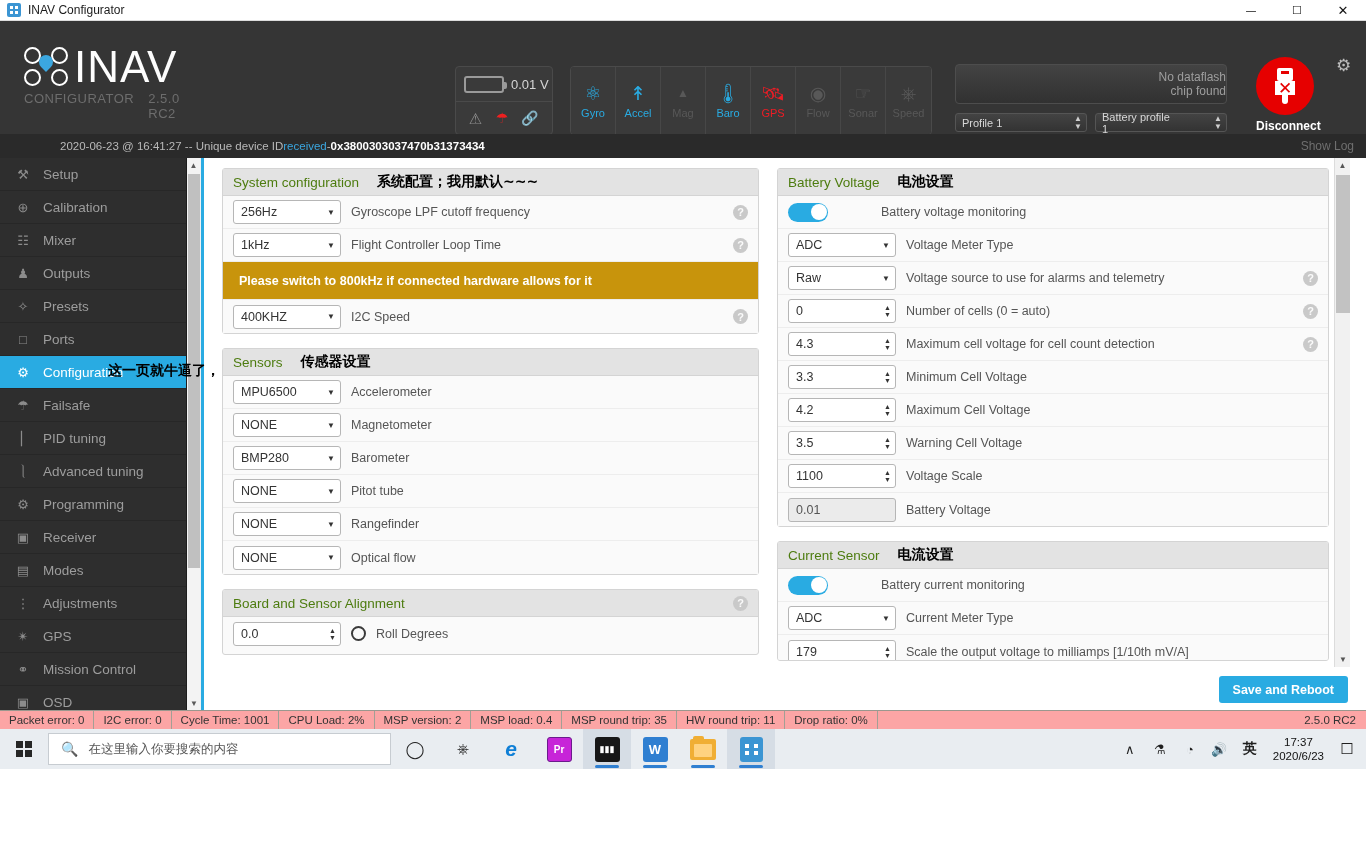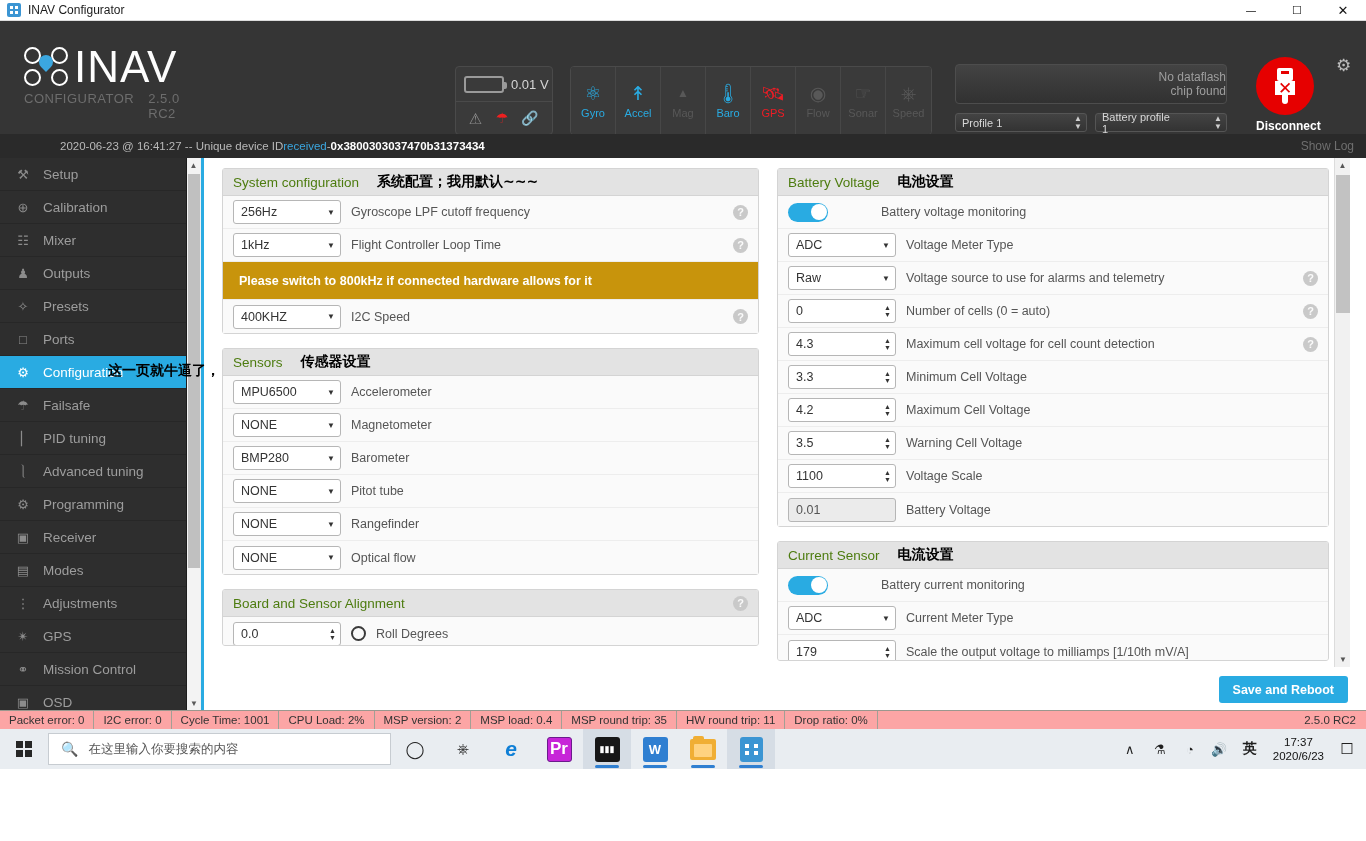--- a/index.html
+++ b/index.html
@@ -624,21 +624,21 @@
         </div>
         <div class="row">
           <div class="sel">
             <span>NONE</span>
             <span class="caret">▼</span>
             </div>
           <span class="rlabel">Optical flow</span>
         </div>
       </div>
 
-      <div class="panel" style="overflow:hidden; height:57px;">
+      <div class="panel" style="overflow:hidden; height:66px;">
         <div class="panel-head">
           <span class="ptitle">Board and Sensor Alignment</span>
           <span class="help">?</span>
         </div>
         <div class="row">
           <div class="num">
             <span>0.0</span>
             <span class="stepper">▲<br>▼</span>
           </div>
           <span class="radio-circle"></span>
@@ -791,21 +791,21 @@
         </div>
     </div>
     <div class="searchbox">
       <span class="mag">🔍</span>
       <span class="ph">在这里输入你要搜索的内容</span>
     </div>
     <div class="tbicon" style="color:#1f1f1f;">◯</div>
     <div class="tbicon" style="color:#1f1f1f;font-size:15px;">⎈</div>
     <div class="tbicon" style="color:#0f7fd6;font-weight:bold;font-style:italic;font-size:21px;">e</div>
     <div class="tbicon">
-      <div style="width:25px;height:25px;background:#c724d8;border:1px solid #6b1b8c;border-radius:3px;display:flex;align-items:center;justify-content:center;color:#fff;font-size:17px;font-weight:bold;">Pr</div>
+      <div style="width:25px;height:25px;background:#c724d8;border:1px solid #6b1b8c;border-radius:3px;display:flex;align-items:center;justify-content:center;color:#fff;font-size:10px;font-weight:bold;">Pr</div>
     </div>
     <div class="tbicon running active">
       <div style="width:25px;height:25px;background:#171717;border-radius:3px;display:flex;align-items:center;justify-content:center;color:#fff;font-size:9px;">▮▮▮</div>
     </div>
     <div class="tbicon running">
       <div style="width:25px;height:25px;background:#2f7fd1;border-radius:3px;display:flex;align-items:center;justify-content:center;color:#fff;font-size:13px;font-weight:bold;">W</div>
     </div>
     <div class="tbicon running">
       <div style="width:26px;height:21px;background:#f0ae34;border-radius:2px;position:relative;">
         <div style="position:absolute;left:3px;top:-3px;width:11px;height:4px;background:#f0ae34;border-radius:2px 2px 0 0;"></div>

